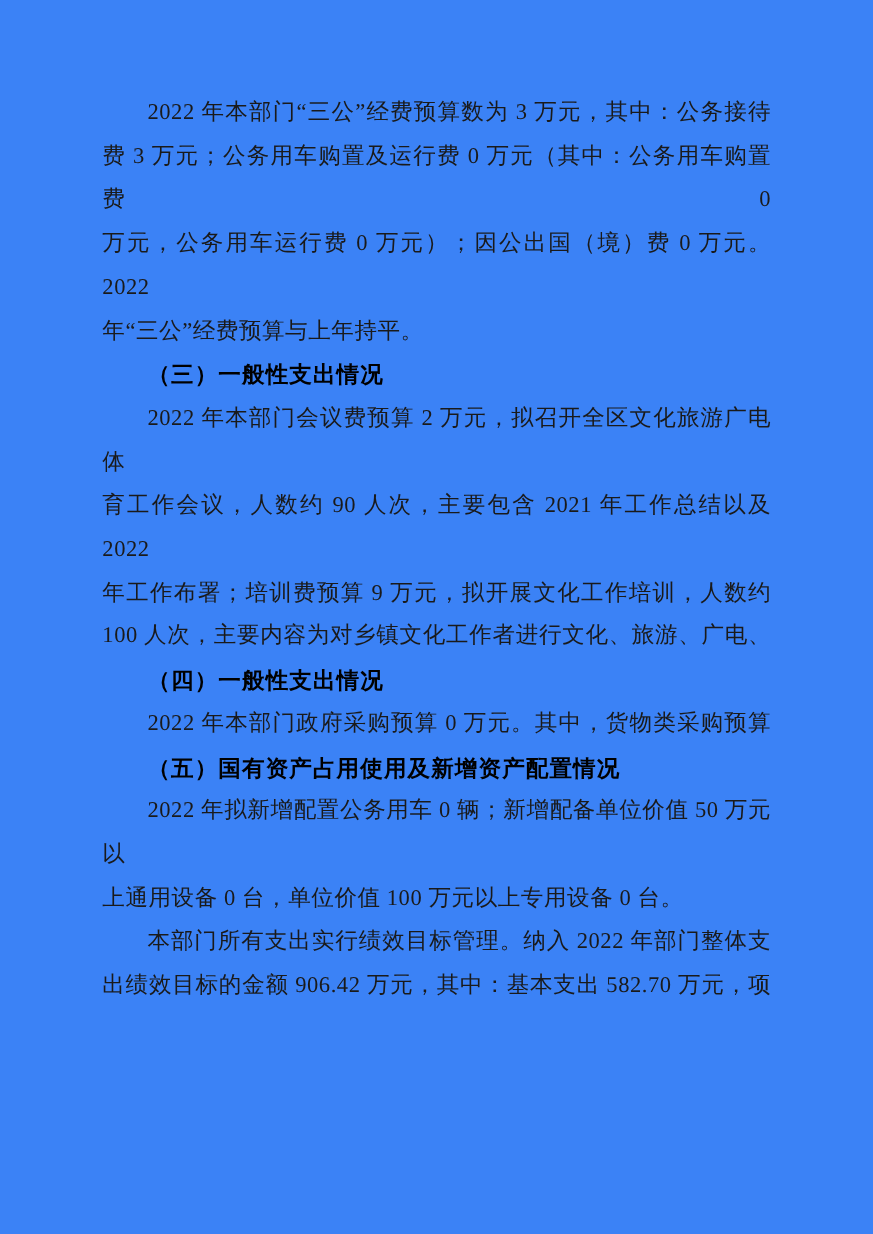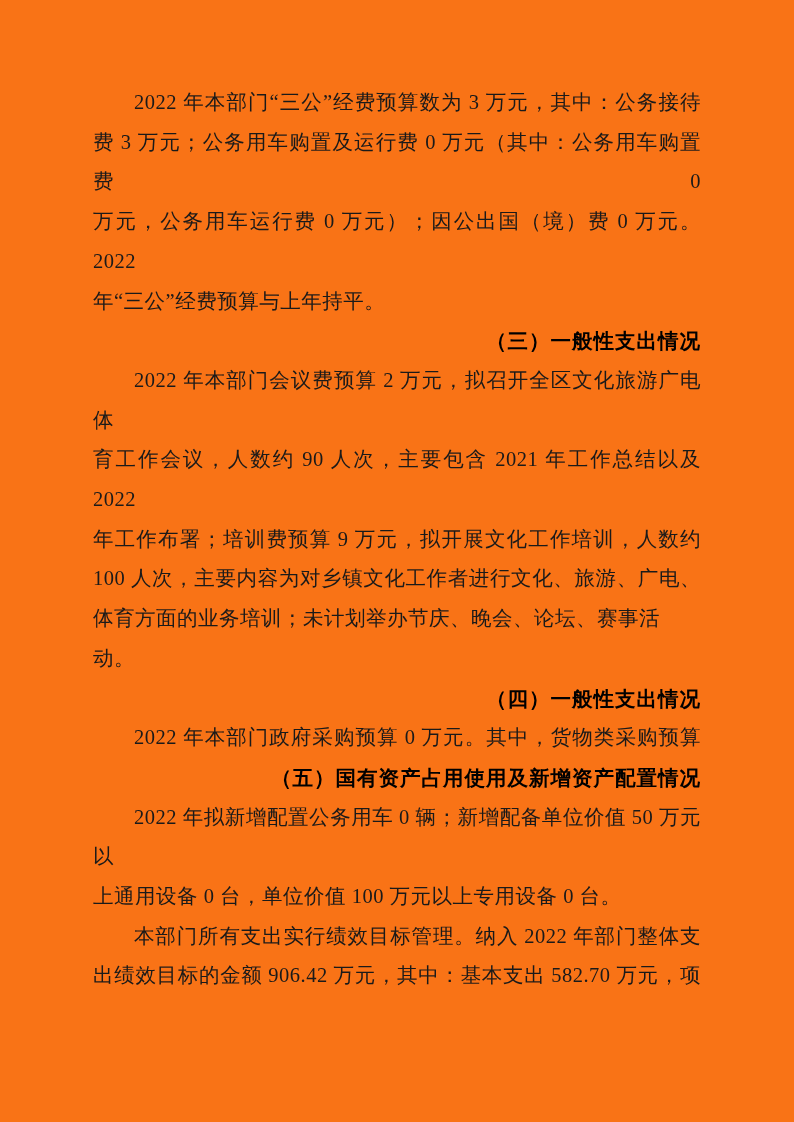--- a/index.html
+++ b/index.html
@@ -14,52 +14,51 @@
     overflow: hidden;
     font-family: "Liberation Serif", "DejaVu Serif", serif;
   }
   .content { width: 608px; }
   .line {
     font-size: 20.5px;
     line-height: 39.7px;
     color: #1a1a1a;
     letter-spacing: 0.5px;
   }
-  .line.indent { text-indent: 2em; text-align: right; }
+  .line.indent { text-indent: 2em; }
   .line.fill {
     text-align: justify;
     text-align-last: justify;
   }
   .block.heading .line {
     font-family: "Liberation Sans", "DejaVu Sans", sans-serif;
     font-weight: 700;
     color: #000000;
     letter-spacing: 1px;
   }
 </style>
 </head>
 <body style="background: rgb(255, 255, 255);">
 
-<div class="page" style="background: #f97316;">
+<div class="page" style="background: #3b82f6;">
   <div class="content">
       <div class="block paragraph">
         <div class="line indent fill">2022 年本部门“三公”经费预算数为 3 万元，其中：公务接待</div>
         <div class="line fill">费 3 万元；公务用车购置及运行费 0 万元（其中：公务用车购置费 0</div>
         <div class="line fill">万元，公务用车运行费 0 万元）；因公出国（境）费 0 万元。2022</div>
         <div class="line">年“三公”经费预算与上年持平。</div>
       </div>
       <div class="block heading">
         <div class="line indent">（三）一般性支出情况</div>
       </div>
       <div class="block paragraph">
         <div class="line indent fill">2022 年本部门会议费预算 2 万元，拟召开全区文化旅游广电体</div>
         <div class="line fill">育工作会议，人数约 90 人次，主要包含 2021 年工作总结以及 2022</div>
         <div class="line fill">年工作布署；培训费预算 9 万元，拟开展文化工作培训，人数约</div>
         <div class="line fill">100 人次，主要内容为对乡镇文化工作者进行文化、旅游、广电、</div>
-        <div class="line">体育方面的业务培训；未计划举办节庆、晚会、论坛、赛事活动。</div>
       </div>
       <div class="block heading">
         <div class="line indent">（四）一般性支出情况</div>
       </div>
       <div class="block paragraph">
         <div class="line indent fill">2022 年本部门政府采购预算 0 万元。其中，货物类采购预算</div>
       </div>
       <div class="block heading">
         <div class="line indent">（五）国有资产占用使用及新增资产配置情况</div>
       </div>

